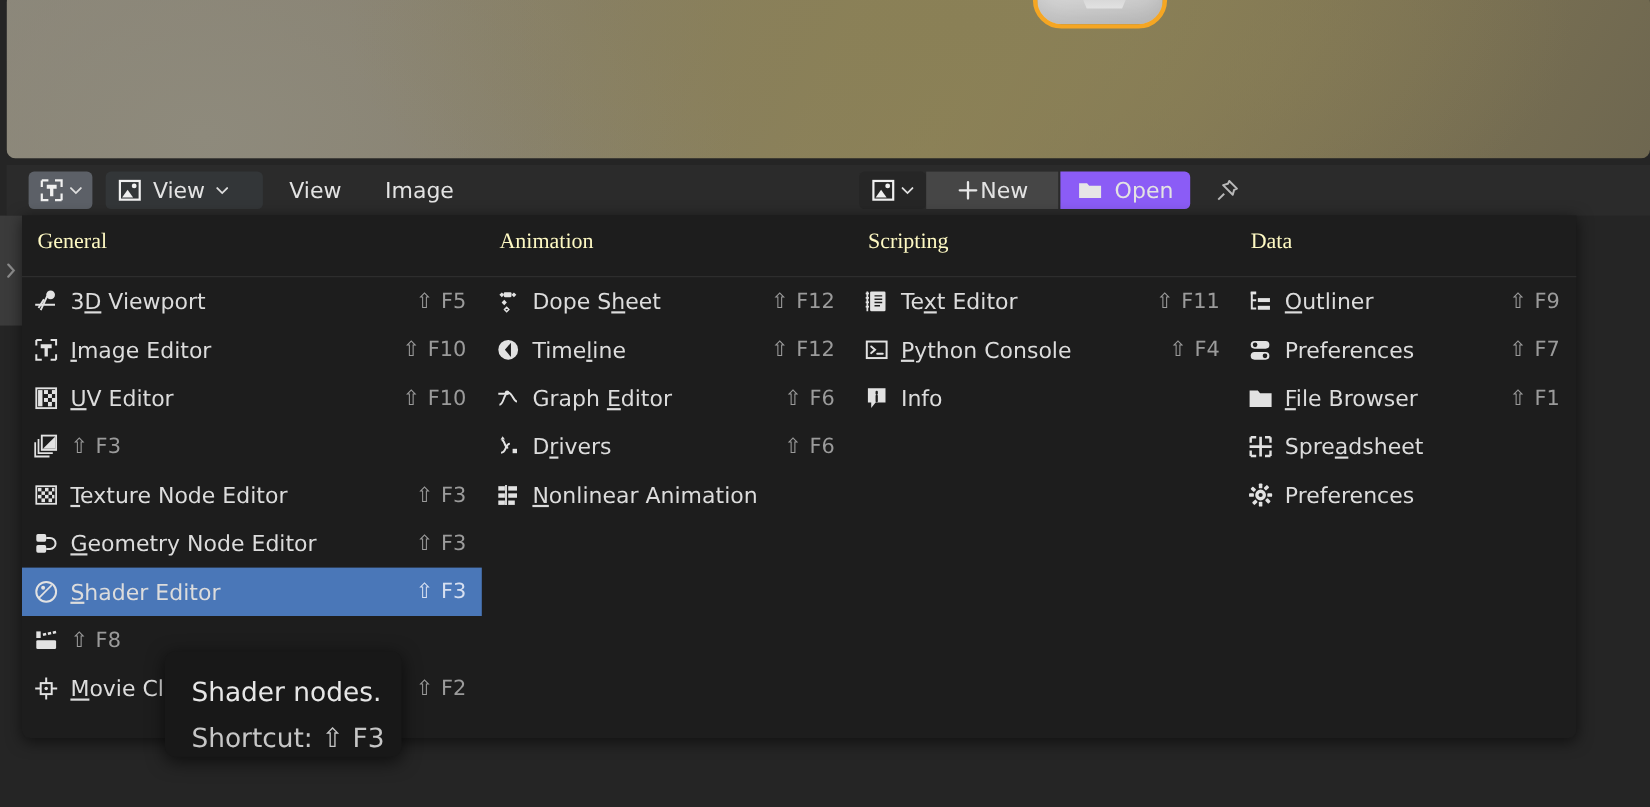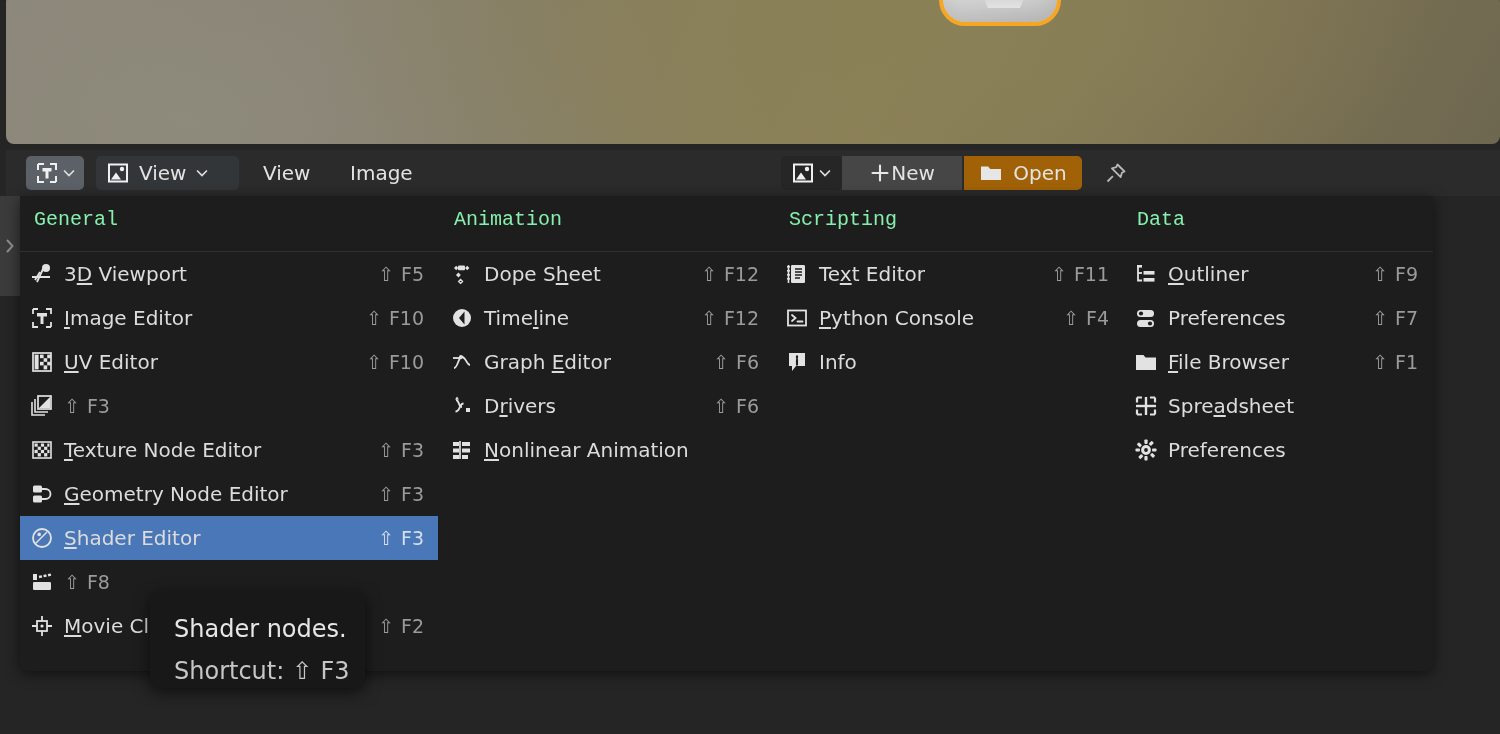--- a/index.html
+++ b/index.html
@@ -54,21 +54,21 @@
     top: 6px; background: transparent; padding: 0 12px;
   }
   #menu-view { left: 245px; }
   #menu-image { left: 332px; }
   #image-datablock {
     left: 775px; top: 6px; width: 61px; background: #262626;
     justify-content: center; gap: 3px;
   }
   #new-btn { left: 836px; top: 6px; width: 120px; background: #464646; 
              justify-content: center; border-radius: 0; }
-  #open-btn { left: 958px; top: 6px; width: 118px; background: #a16207; gap: 10px;
+  #open-btn { left: 958px; top: 6px; width: 118px; background: #8b5cf6; gap: 10px;
               justify-content: center; border-radius: 0 5px 5px 0; }
   #pin-btn { left: 1090px; top: 6px; width: 40px; justify-content: center; }
   .ico { display: inline-flex; align-items: center; justify-content: center; }
 
   
   .side-tab {
     position: absolute; left: 0px; top: 196px; width: 20px; height: 100px;
     background: #3b3b3b; display: flex; align-items: center; justify-content: center;
   }
 
@@ -84,22 +84,22 @@
   
   .menu-panel {
     position: absolute; left: 20px; top: 196px; width: 1413px; height: 475px;
     background: #1d1d1d; border-radius: 0 0 7px 7px;
     box-shadow: 0 3px 14px rgba(0,0,0,.55);
   }
   .col-headers {
     position: relative; height: 56px; border-bottom: 1px solid #303030;
   }
   .col-header {
-    position: absolute; top: 12px; color: #86efac; font-size: 20px;
-    font-family: Liberation Mono, monospace;
+    position: absolute; top: 12px; color: #fef9c3; font-size: 20px;
+    font-family: Liberation Serif, serif;
   }
   .columns { position: relative; }
   .column { position: absolute; top: 0; }
   .menu-item {
     position: relative; display: flex; align-items: center; height: 44px;
     color: #dcdcdc; font-size: 20px; cursor: default;
   }
   .menu-item.selected { background: #4a77b8; }
   .mi-icon { width: 44px; flex: 0 0 44px; display: flex; align-items: center; justify-content: center; }
   .mi-label { flex: 1 1 auto; white-space: nowrap; }

